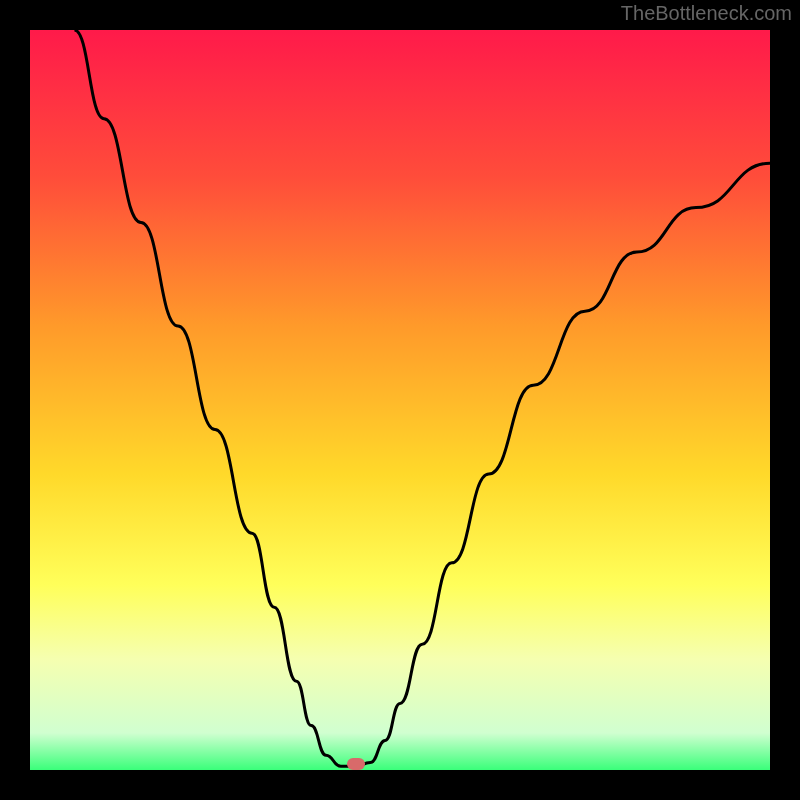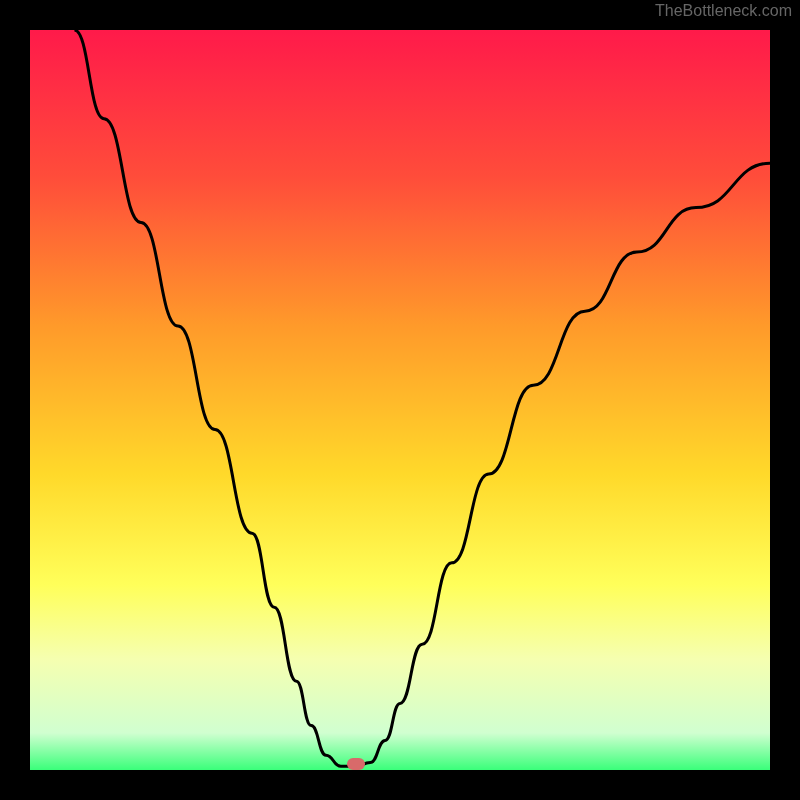--- a/index.html
+++ b/index.html
@@ -9,21 +9,21 @@
     background: #000;
     position: relative;
     font-family: Arial, sans-serif;
     overflow: hidden;
   }
   .watermark {
     position: absolute;
     top: 2px;
     right: 8px;
     color: #666;
-    font-size: 16px;
+    font-size: 20px;
     font-weight: 500;
     z-index: 10;
   }
   .chart-frame {
     position: absolute;
     top: 30px;
     left: 30px;
     width: 740px;
     height: 740px;
     background: #000;

